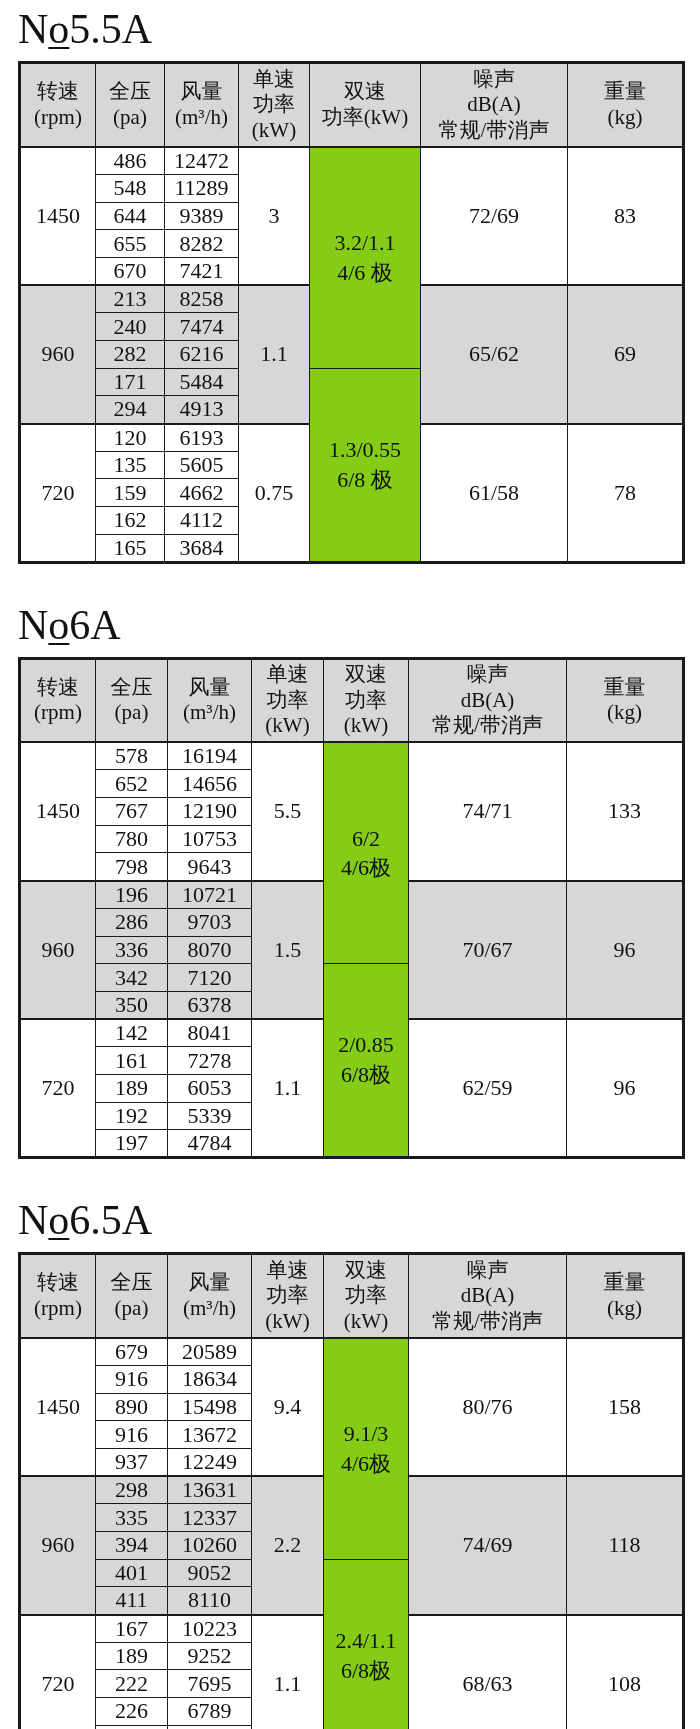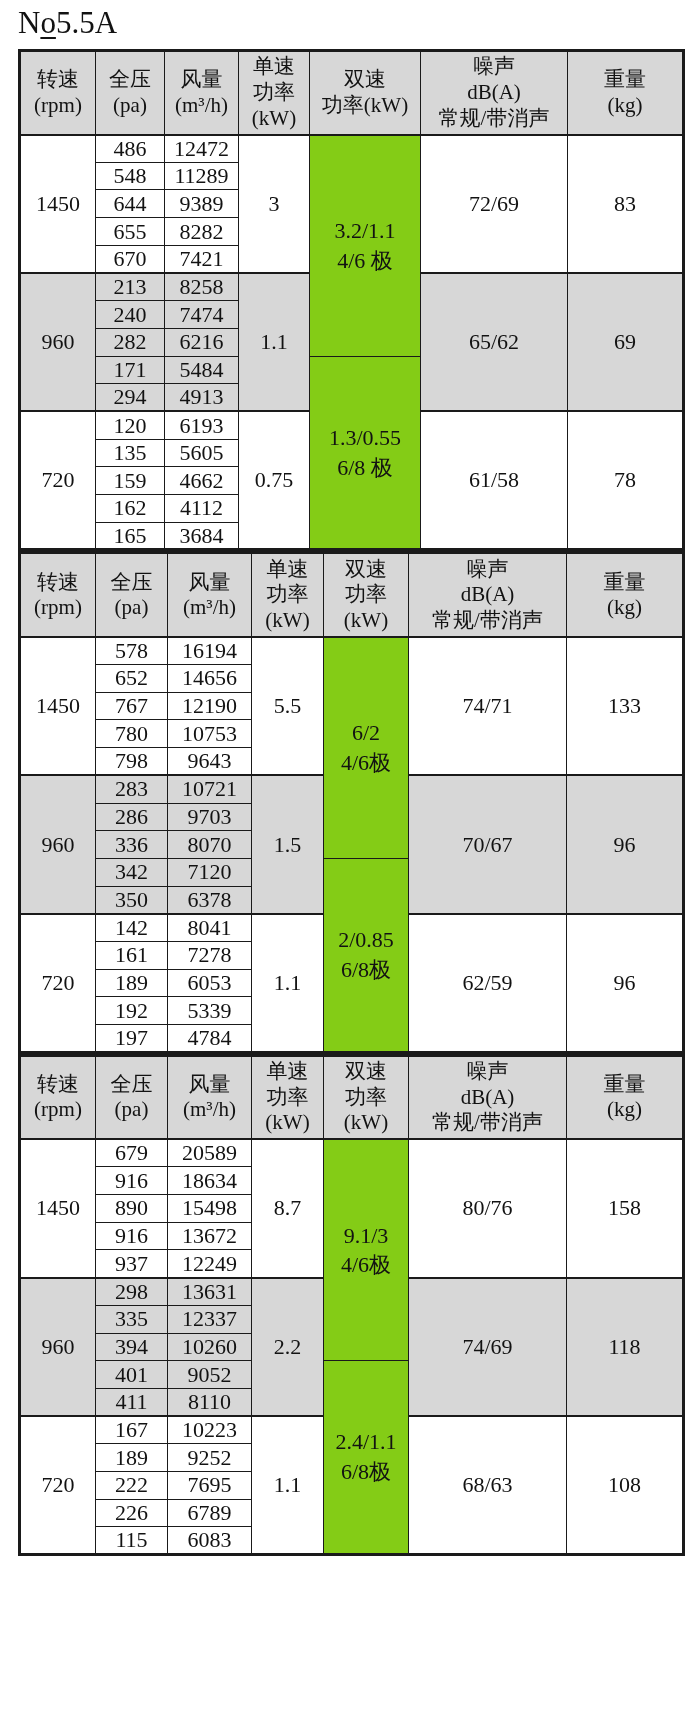--- a/index.html
+++ b/index.html
@@ -7,21 +7,21 @@
   body {
     width: 700px;
     min-height: 1729px;
     font-family: "Liberation Serif", "DejaVu Serif", serif;
     color: var(--text, #121212);
   }
   #sheet { padding: 6px 0 29px 18px; }
 
   .model-title {
     font-weight: normal;
-    font-size: 31px;
+    font-size: 42px;
     line-height: 1.1;
     margin: 0 1px 9px 0;
   }
   .model-section + .model-section .model-title { margin-top: 38px; }
   .model-title .to {
     text-decoration: underline;
     text-decoration-thickness: 2px;
     text-underline-offset: 4px;
   }
 
@@ -193,20 +193,21 @@
           </tr>
           <tr>
             <td class="col-pressure">165</td>
             <td class="col-airflow">3684</td>
           </tr>
         </tbody>
     </table>
   </section>
 
   <section class="model-section">
+    <h2 class="model-title"><span class="tp">N</span><span class="to">o</span><span class="ts">6A</span></h2>
     <table class="spec-table layout-b">
       <thead>
         <tr>
             <th class="col-speed">
               <div class="hline">转速</div>
               <div class="hline">(rpm)</div>
             </th>
             <th class="col-pressure">
               <div class="hline">全压</div>
               <div class="hline">(pa)</div>
@@ -260,21 +261,21 @@
           <tr>
             <td class="col-pressure">780</td>
             <td class="col-airflow">10753</td>
           </tr>
           <tr>
             <td class="col-pressure">798</td>
             <td class="col-airflow">9643</td>
           </tr>
           <tr class="shaded block-start">
             <td class="col-speed" rowspan="5">960</td>
-            <td class="col-pressure">283</td>
+            <td class="col-pressure">196</td>
             <td class="col-airflow">10721</td>
             <td class="col-single-power" rowspan="5">1.5</td>
             <td class="col-noise" rowspan="5">70/67</td>
             <td class="col-weight" rowspan="5">96</td>
           </tr>
           <tr class="shaded">
             <td class="col-pressure">286</td>
             <td class="col-airflow">9703</td>
           </tr>
           <tr class="shaded">
@@ -315,20 +316,21 @@
           </tr>
           <tr>
             <td class="col-pressure">197</td>
             <td class="col-airflow">4784</td>
           </tr>
         </tbody>
     </table>
   </section>
 
   <section class="model-section">
+    <h2 class="model-title"><span class="tp">N</span><span class="to">o</span><span class="ts">6.5A</span></h2>
     <table class="spec-table layout-b">
       <thead>
         <tr>
             <th class="col-speed">
               <div class="hline">转速</div>
               <div class="hline">(rpm)</div>
             </th>
             <th class="col-pressure">
               <div class="hline">全压</div>
               <div class="hline">(pa)</div>
@@ -356,21 +358,21 @@
               <div class="hline">重量</div>
               <div class="hline">(kg)</div>
             </th>
           </tr>
       </thead>
       <tbody>
           <tr class="block-start">
             <td class="col-speed" rowspan="5">1450</td>
             <td class="col-pressure">679</td>
             <td class="col-airflow">20589</td>
-            <td class="col-single-power" rowspan="5">8.7</td>
+            <td class="col-single-power" rowspan="5">9.4</td>
             <td class="col-dual-power" rowspan="8">
               <div class="dline">9.1/3</div>
               <div class="dline">4/6极</div>
             </td>
             <td class="col-noise" rowspan="5">80/76</td>
             <td class="col-weight" rowspan="5">158</td>
           </tr>
           <tr>
             <td class="col-pressure">916</td>
             <td class="col-airflow">18634</td>

